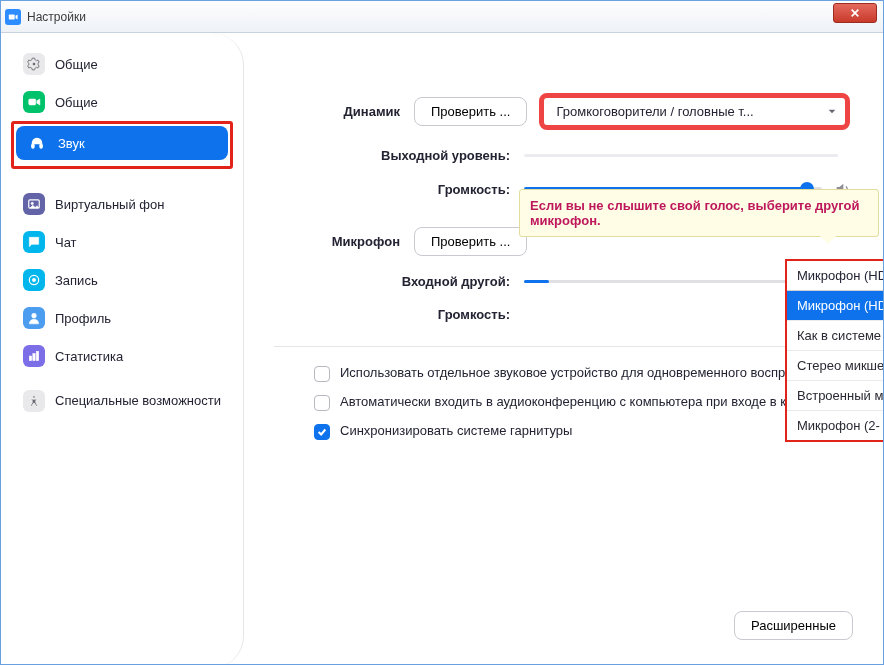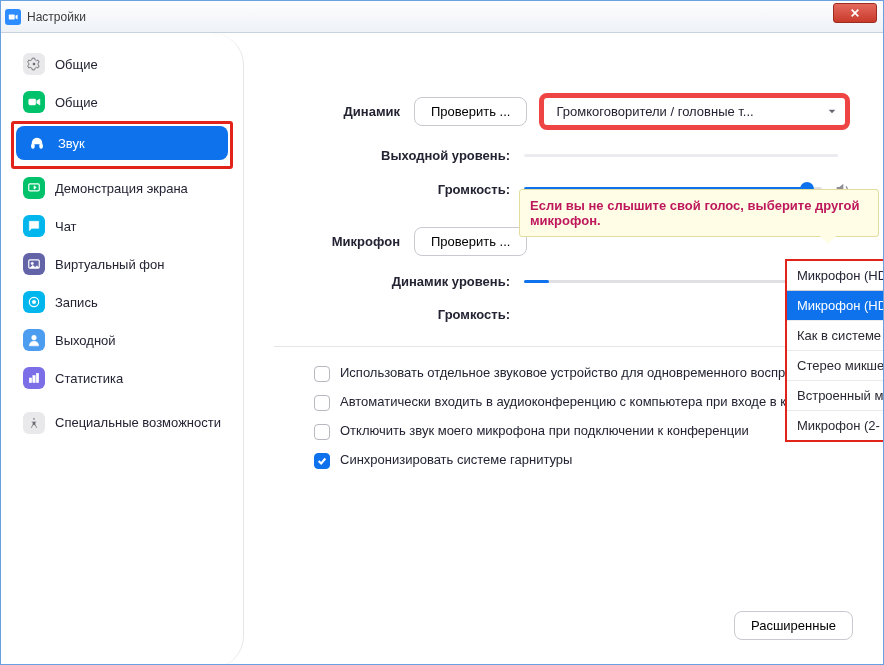--- a/index.html
+++ b/index.html
@@ -68,21 +68,21 @@
 }
 .sidebar-item .icon svg { width: 14px; height: 14px; fill: #fff; stroke: #fff; }
 .sidebar-item.active {
   background: #0e72ec;
   color: #fff;
 }
 .sidebar-highlight {
   border: 3px solid #e2231a;
   border-radius: 3px;
   padding: 2px 2px;
-  margin: -2px -2px 2px -2px;
+  margin: -2px -2px 18px -2px;
 }
 .main {
   flex: 1;
   padding: 20px 33px 20px 30px;
   position: relative;
   overflow: hidden;
 }
 .row {
   display: flex;
   align-items: center;
@@ -272,63 +272,54 @@
           <svg viewBox="0 0 24 24" fill="none" stroke="#fff" stroke-width="2">
               <path d="M4 14v-2a8 8 0 0 1 16 0v2"></path>
               <rect x="3" y="14" width="4" height="7" rx="2" fill="#fff"></rect>
               <rect x="17" y="14" width="4" height="7" rx="2" fill="#fff"></rect>
             </svg>
         </span>
         <span>Звук</span>
       </div>
     </div>
     <div class="sidebar-item">
-      <span class="icon" style="background:#00c26b">
-        <svg viewBox="0 0 24 24">
-            <rect x="3" y="5" width="18" height="12" rx="2" fill="none" stroke="#fff" stroke-width="2"></rect>
-            <path d="M12 8l4 3-4 3z"></path>
-          </svg>
-      </span>
-      <span>Демонстрация экрана</span>
-    </div>
-    <div class="sidebar-item">
-      <span class="icon" style="background:#00b6ec">
-        <svg viewBox="0 0 24 24">
-            <path d="M4 4h16v12H8l-4 4z"></path>
-          </svg>
-      </span>
-      <span>Чат</span>
-    </div>
-    <div class="sidebar-item">
       <span class="icon" style="background:#6264a7">
         <svg viewBox="0 0 24 24">
             <rect x="3" y="5" width="18" height="14" rx="2" fill="none" stroke="#fff" stroke-width="2"></rect>
             <circle cx="9" cy="11" r="2"></circle>
             <path d="M5 19l5-5 4 4 3-3 4 4"></path>
           </svg>
       </span>
       <span>Виртуальный фон</span>
     </div>
     <div class="sidebar-item">
       <span class="icon" style="background:#00b6ec">
         <svg viewBox="0 0 24 24">
+            <path d="M4 4h16v12H8l-4 4z"></path>
+          </svg>
+      </span>
+      <span>Чат</span>
+    </div>
+    <div class="sidebar-item">
+      <span class="icon" style="background:#00b6ec">
+        <svg viewBox="0 0 24 24">
             <circle cx="12" cy="12" r="8" fill="none" stroke="#fff" stroke-width="2"></circle>
             <circle cx="12" cy="12" r="3"></circle>
           </svg>
       </span>
       <span>Запись</span>
     </div>
     <div class="sidebar-item">
       <span class="icon" style="background:#4c9cf0">
         <svg viewBox="0 0 24 24">
             <circle cx="12" cy="8" r="4"></circle>
             <path d="M4 22a8 8 0 0 1 16 0z"></path>
           </svg>
       </span>
-      <span>Выходной</span>
+      <span>Профиль</span>
     </div>
     <div class="sidebar-item">
       <span class="icon" style="background:#7b6ee6">
         <svg viewBox="0 0 24 24">
             <rect x="4" y="12" width="4" height="8"></rect>
             <rect x="10" y="8" width="4" height="12"></rect>
             <rect x="16" y="4" width="4" height="16"></rect>
           </svg>
       </span>
       <span>Статистика</span>
@@ -378,45 +369,41 @@
       </span>
     </div>
 
     <div class="row">
       <div class="label">Микрофон</div>
       <button class="btn" style="margin-right:12px">Проверить ...</button>
       <div style="flex:1"></div>
     </div>
 
     <div class="row">
-      <div class="label nb" style="width:250px">Динамик уровень:</div>
+      <div class="label nb" style="width:250px">Входной другой:</div>
       <div class="slider-track" style="height:3px">
         <div class="slider-fill" style="width:8%"></div>
       </div>
     </div>
 
     <div class="row">
       <div class="label nb" style="width:250px">Громкость:</div>
       <div style="flex:1"></div>
     </div>
 
     <div class="divider"></div>
 
     <div class="checklist">
       <div class="check-row">
         <span class="check"></span>
         <span class="lbl">Использовать отдельное звуковое устройство для одновременного воспроизведения рингтона</span>
       </div>
       <div class="check-row">
         <span class="check"></span>
         <span class="lbl">Автоматически входить в аудиоконференцию с компьютера при входе в кон…</span>
-      </div>
-      <div class="check-row">
-        <span class="check"></span>
-        <span class="lbl">Отключить звук моего микрофона при подключении к конференции</span>
       </div>
       <div class="check-row">
         <span class="check on">
             <svg viewBox="0 0 12 12">
               <path d="M2 6l3 3 5-6"></path>
             </svg>
           </span>
         <span class="lbl">Синхронизировать системе гарнитуры</span>
       </div>
     </div>

